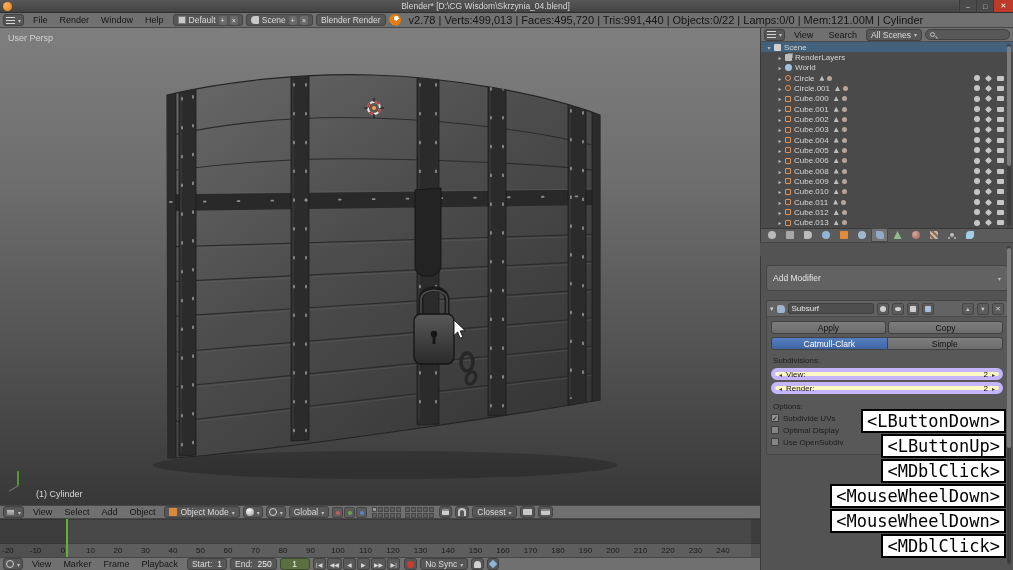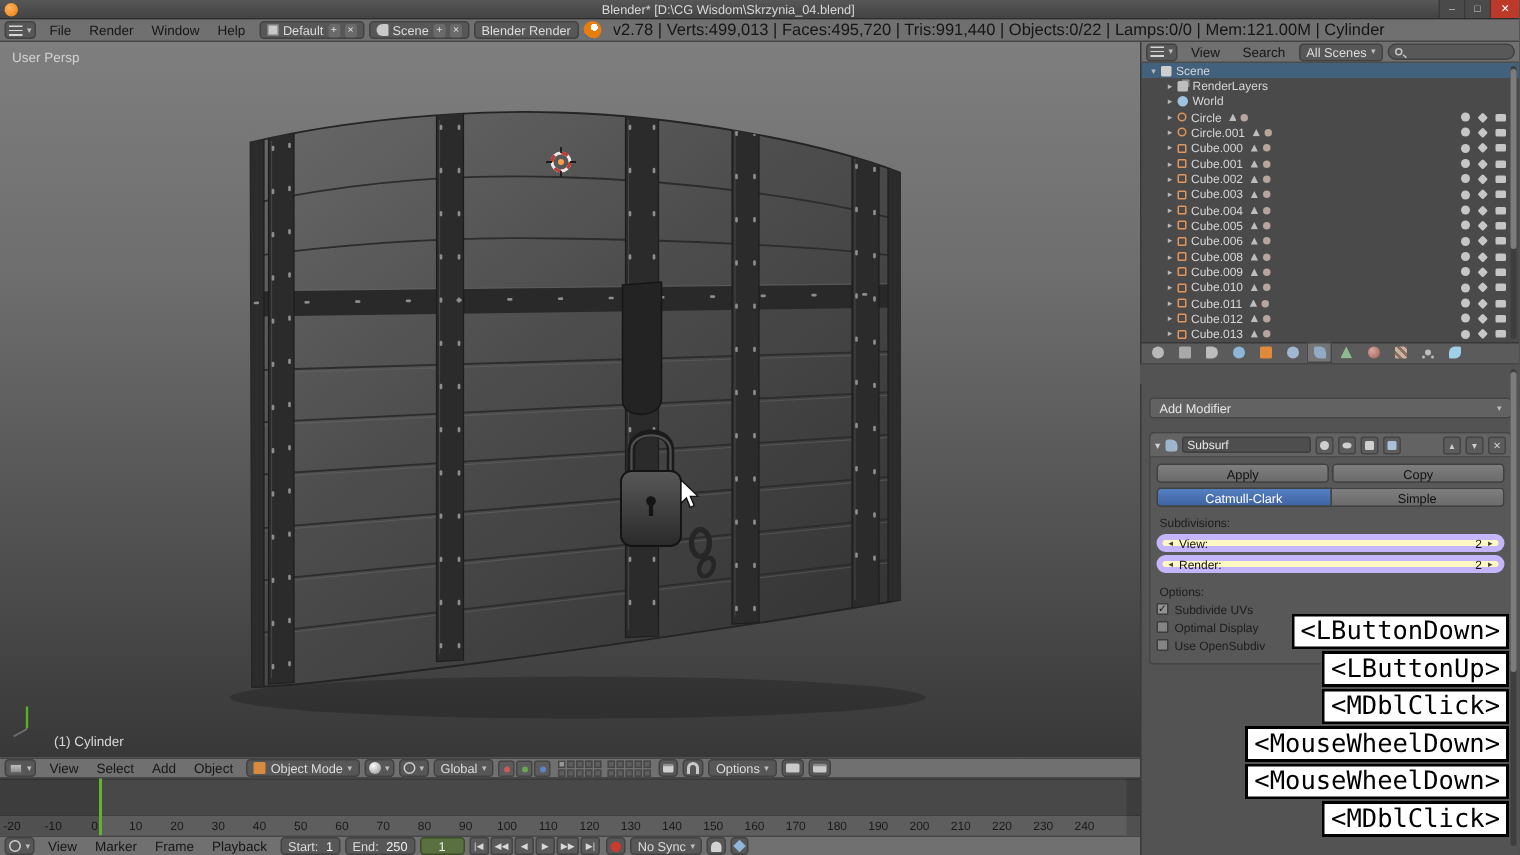--- a/index.html
+++ b/index.html
@@ -118,21 +118,21 @@
 .g-modifiers{background:#91aac6;border-radius:1px 4px 1px 4px;}
 .g-data{background:#8fbc8f;border-radius:0;clip-path:polygon(50% 0,100% 100%,0 100%);}
 .g-material{background:radial-gradient(circle at 35% 35%,#d8a8a0,#a05c50);}
 .g-texture{background:repeating-linear-gradient(45deg,#c9b2a2 0 2px,#8d6f5e 2px 4px);border-radius:1px;}
 .g-particles{width:4px;height:4px;background:#bcbcbc;box-shadow:-3px 3px 0 -1px #bcbcbc,3px 3px 0 -1px #bcbcbc;}
 .g-physics{background:#9fd0e8;border-radius:50% 1px 50% 1px;}
 .pbread{left:760px;top:256px;width:253px;height:15px;background:#535353;border-left:1px solid #393939;display:flex;align-items:center;gap:4px;padding:0 5px;}
 .bread-label{color:#dcdcdc;font-size:8.5px;}
 .bread-arrow{color:#9c9c9c;}
 .pbody{left:760px;top:258px;width:253px;height:312px;background:#535353;border-left:1px solid #393939;padding:7px 5px;}
-.addmod{width:100%;height:14px;background:#626262;border:1px solid #454545;border-radius:3px;color:#e6e6e6;display:flex;align-items:center;padding:0 6px;font-size:8.5px;}
+.addmod{width:100%;height:26px;background:#626262;border:1px solid #454545;border-radius:3px;color:#e6e6e6;display:flex;align-items:center;padding:0 6px;font-size:8.5px;}
 .modbox{margin-top:9px;width:100%;background:#585858;border:1px solid #454545;border-radius:3px;}
 .modhead{height:16px;background:#636363;border-bottom:1px solid #4a4a4a;display:flex;align-items:center;gap:3px;padding:0 3px;border-radius:3px 3px 0 0;}
 .exp{color:#cfcfcf;font-size:7px;}
 .modname{flex:0 0 86px;height:11px;background:#4e4e4e;border:1px solid #3f3f3f;border-radius:2px;color:#e8e8e8;font-size:8px;display:flex;align-items:center;padding:0 3px;}
 .tchip{min-width:12px;height:12px;background:#5c5c5c;border:1px solid #454545;border-radius:2px;display:inline-flex;align-items:center;justify-content:center;color:#cfcfcf;font-size:6.5px;flex:none;}
 .tdot{width:6px;height:6px;border-radius:50%;background:#cfcfcf;display:inline-block;}
 .tdot.eye{height:4px;}
 .tdot.edit{border-radius:1px;}
 .tdot.cage{background:#a9c0d8;border-radius:1px;}
 .spacer{flex:1;}
@@ -357,21 +357,21 @@
           <span class="lsq"></span>
         </span>
       </span>
     <div class="chip sq">
         <span class="mini-icon lock-ic"></span>
       </div>
     <div class="chip sq">
         <span class="mini-icon magnet-ic"></span>
       </div>
     <div class="chip">
-        <span>Options</span>
+        <span>Closest</span>
         <span class="dd">▾</span>
       </div>
     <div class="chip sq">
         <span class="mini-icon cam-ic"></span>
       </div>
     <div class="chip sq">
         <span class="mini-icon clap-ic"></span>
       </div>
   </div>
 

